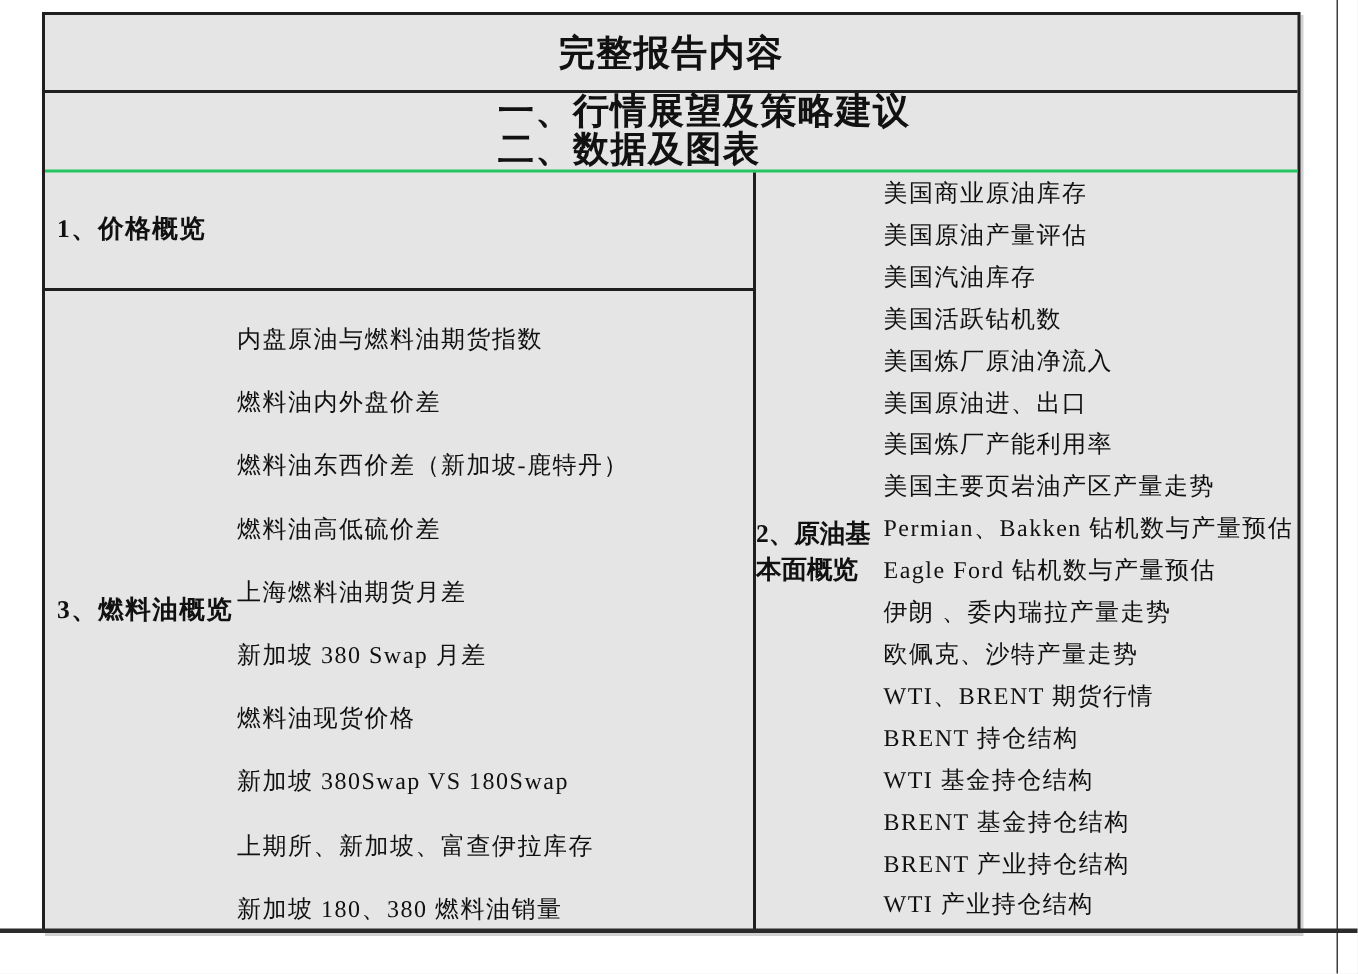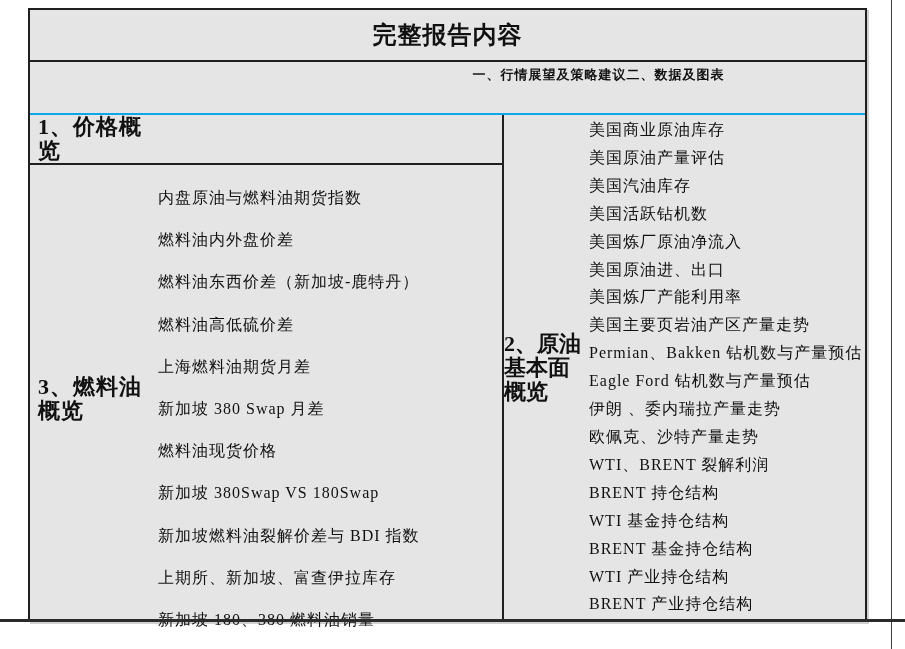--- a/index.html
+++ b/index.html
@@ -20,38 +20,38 @@
     box-shadow:2px 2px 0 rgba(0,0,0,0.18);
   }
 
   .row-title{
     height:50px;box-sizing:content-box;border-bottom:2px solid #1f1f1f;
     display:flex;align-items:center;justify-content:center;
     font-family:"Liberation Sans","DejaVu Sans",sans-serif;
     font-weight:bold;font-size:24px;letter-spacing:1px;
   }
   .row-toc{
-    height:51px;border-bottom:2px solid #0ea5e9;box-sizing:content-box;
-    display:flex;flex-direction:row;justify-content:center;
-    padding-left:302px;font-weight:bold;font-size:13px;line-height:25px;letter-spacing:1px;
+    height:51px;border-bottom:2px solid #22c55e;box-sizing:content-box;
+    display:flex;flex-direction:column;justify-content:center;
+    padding-left:302px;font-weight:bold;font-size:24px;line-height:25px;letter-spacing:1px;
   }
   .row-body{display:flex;height:505px;}
 
   .col-left{width:474px;box-sizing:border-box;border-right:2px solid #1f1f1f;display:flex;flex-direction:column;}
   .col-right{flex:1;display:flex;}
 
   .cell{display:flex;box-sizing:border-box;}
   .cell-a{height:198px;border-bottom:2px solid #1f1f1f;}
   .cell-b{flex:1;}
   .cell-c{flex:1;}
 
   .cell-label{
     width:128px;box-sizing:border-box;padding-left:8px;
     display:flex;align-items:center;
-    font-weight:bold;font-size:22px;letter-spacing:1px;line-height:24px;
+    font-weight:bold;font-size:17px;letter-spacing:1px;line-height:24px;
   }
   .cell-c .cell-label{width:85px;padding-left:0;letter-spacing:0;}
 
   ul.items{
     list-style:none;margin:0;padding:0;flex:1;
     display:flex;flex-direction:column;
     font-size:16px;letter-spacing:1px;
   }
   .cell-a ul.items{padding-top:3px;}
   .cell-a ul.items li{line-height:25px;}
@@ -91,21 +91,20 @@
           <ul class="items">
 
           <li class="item">内盘原油与燃料油期货指数</li>
               <li class="item">燃料油内外盘价差</li>
               <li class="item">燃料油东西价差（新加坡-鹿特丹）</li>
               <li class="item">燃料油高低硫价差</li>
               <li class="item">上海燃料油期货月差</li>
               <li class="item">新加坡 380 Swap 月差</li>
               <li class="item">燃料油现货价格</li>
               <li class="item">新加坡 380Swap VS 180Swap</li>
-              <li class="item">新加坡燃料油裂解价差与 BDI 指数</li>
               <li class="item">上期所、新加坡、富查伊拉库存</li>
               <li class="item">新加坡 180、380 燃料油销量</li>
             </ul>
         </div>
 
       </div>
 
       <div class="col-right">
 
         <div class="cell cell-c">
@@ -117,26 +116,26 @@
               <li class="item">美国汽油库存</li>
               <li class="item">美国活跃钻机数</li>
               <li class="item">美国炼厂原油净流入</li>
               <li class="item">美国原油进、出口</li>
               <li class="item">美国炼厂产能利用率</li>
               <li class="item">美国主要页岩油产区产量走势</li>
               <li class="item">Permian、Bakken 钻机数与产量预估</li>
               <li class="item">Eagle Ford 钻机数与产量预估</li>
               <li class="item">伊朗 、委内瑞拉产量走势</li>
               <li class="item">欧佩克、沙特产量走势</li>
-              <li class="item">WTI、BRENT 裂解利润</li>
+              <li class="item">WTI、BRENT 期货行情</li>
               <li class="item">BRENT 持仓结构</li>
               <li class="item">WTI 基金持仓结构</li>
               <li class="item">BRENT 基金持仓结构</li>
+              <li class="item">BRENT 产业持仓结构</li>
               <li class="item">WTI 产业持仓结构</li>
-              <li class="item">BRENT 产业持仓结构</li>
             </ul>
         </div>
 
       </div>
 
     </div>
   </div>
 
   <div class="page-right-rule"></div>
   <div class="page-bottom-rule"></div>

